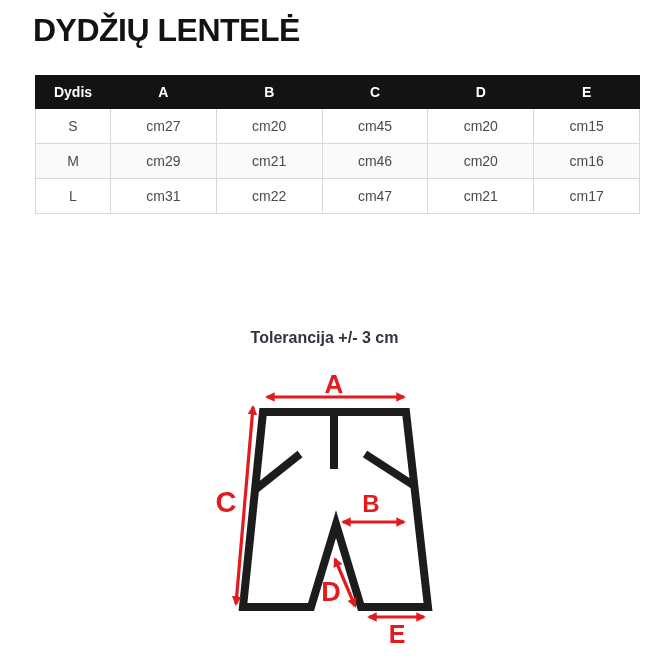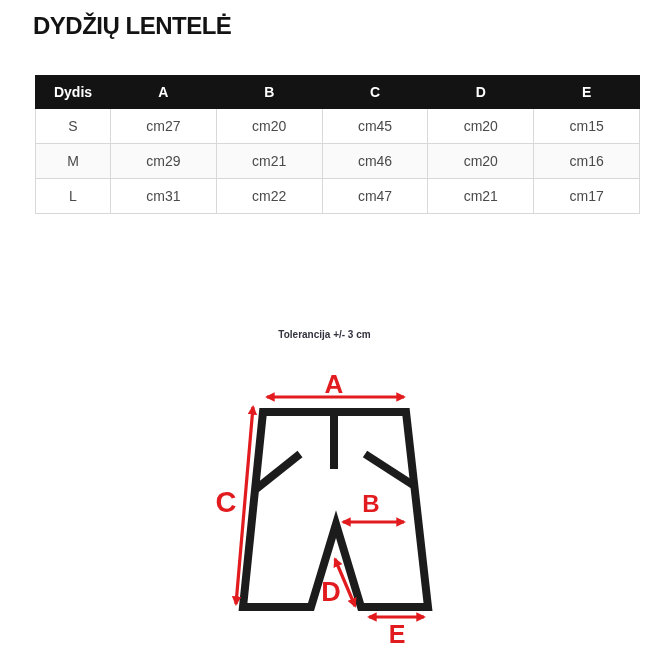--- a/index.html
+++ b/index.html
@@ -8,21 +8,21 @@
     width: 649px; height: 663px;
     font-family: "Liberation Sans", sans-serif;
     position: relative;
     overflow: hidden;
   }
   .page { position: relative; width: 649px; height: 663px; background: #fff; }
 
   
   .page-title {
     position: absolute; left: 33px; top: 12px;
-    font-size: 24px; font-weight: 900; letter-spacing: -0.5px;
+    font-size: 32px; font-weight: 900; letter-spacing: -0.5px;
     color: #131313;
     font-family: "Liberation Sans", sans-serif;
   }
 
   
   .size-table-wrap { position: absolute; left: 35px; top: 75px; width: 605px; }
   table.size-table {
     width: 100%; border-collapse: collapse; table-layout: fixed;
     font-size: 14px;
   }
@@ -36,21 +36,21 @@
   table.size-table tbody td {
     height: 35px; text-align: center; vertical-align: middle;
     color: #4a4a4a; border: 1px solid #d8d8d8;
     background: #ffffff;
   }
   table.size-table tbody tr:nth-child(even) td { background: #fafafa; }
 
   
   .tolerance-note {
     position: absolute; left: 0; top: 329px; width: 649px;
-    text-align: center; font-size: 10px; font-weight: 700; color: #333340;
+    text-align: center; font-size: 16px; font-weight: 700; color: #333340;
   }
 
   
   .diagram { position: absolute; left: 0; top: 0; width: 649px; height: 663px; pointer-events: none; }
   .diagram svg { position: absolute; left: 0; top: 0; width: 649px; height: 663px; }
   .dim-label {
     position: absolute; transform: translate(-50%, -50%);
     color: #e21b1e; font-weight: 800; line-height: 1;
     font-family: "Liberation Sans", sans-serif;
   }

